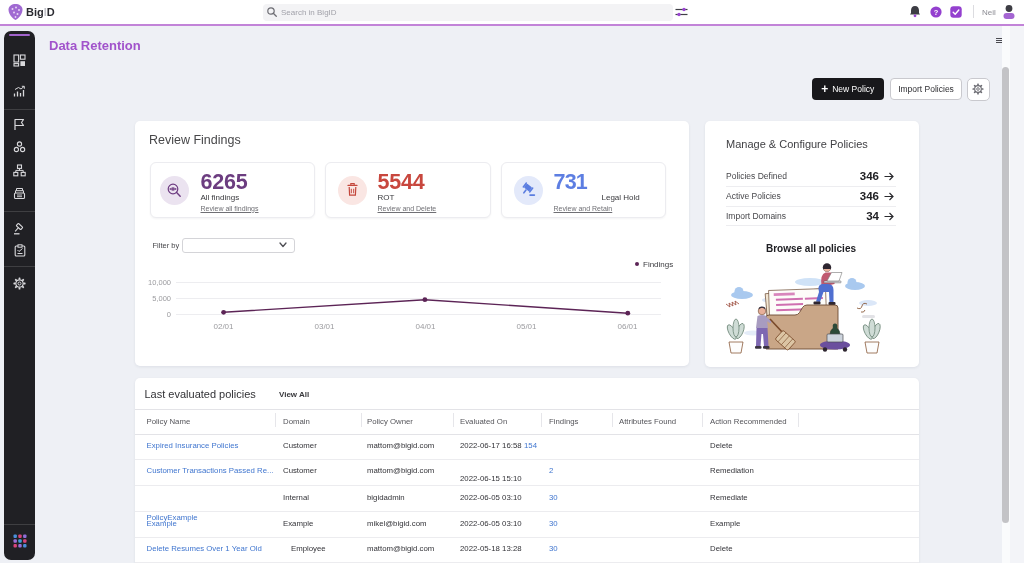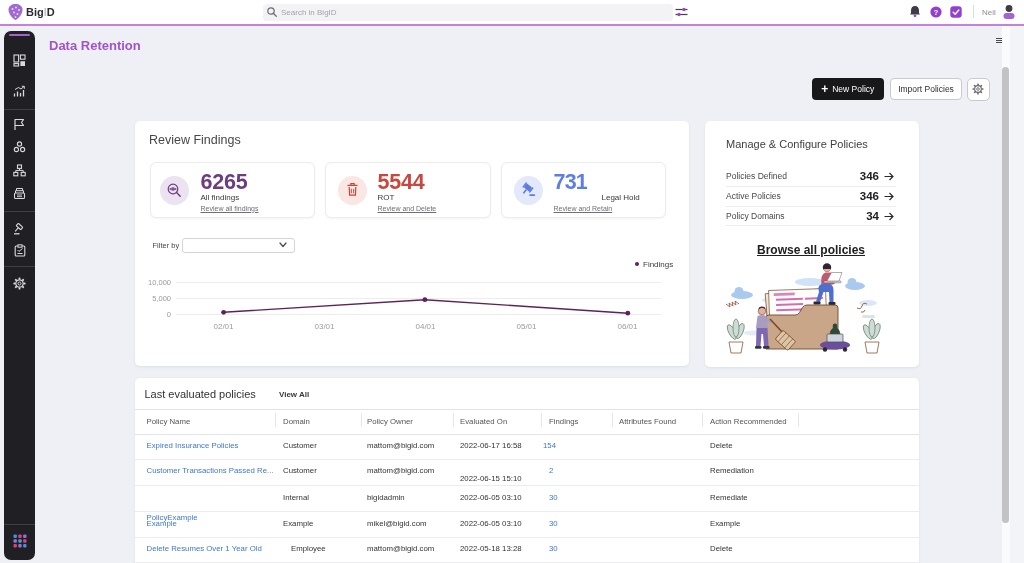--- a/index.html
+++ b/index.html
@@ -234,27 +234,27 @@
 <svg class="abs" style="left:884px;top:172px;" width="10" height="9" viewBox="0 0 10 9">
     <path d="M0.5 4.5 L8.5 4.5 M5.5 1 L9 4.5 L5.5 8" fill="none" stroke="#2a2a2e" stroke-width="1.2"></path>
   </svg>
 <div class="abs" style="left:726px;top:185.5px;width:170px;height:1px;background:#ededf0;"></div>
 <div class="abs" style="left:726px;top:191px;font-size:8.5px;color:#47474b;">Active Policies</div>
 <div class="abs" style="left:790px;top:190px;width:89px;font-size:11.5px;font-weight:bold;color:#202024;text-align:right;">346</div>
 <svg class="abs" style="left:884px;top:192px;" width="10" height="9" viewBox="0 0 10 9">
     <path d="M0.5 4.5 L8.5 4.5 M5.5 1 L9 4.5 L5.5 8" fill="none" stroke="#2a2a2e" stroke-width="1.2"></path>
   </svg>
 <div class="abs" style="left:726px;top:205.5px;width:170px;height:1px;background:#ededf0;"></div>
-<div class="abs" style="left:726px;top:210.5px;font-size:8.5px;color:#47474b;">Policy Domains</div>
+<div class="abs" style="left:726px;top:210.5px;font-size:8.5px;color:#47474b;">Import Domains</div>
 <div class="abs" style="left:790px;top:209.5px;width:89px;font-size:11.5px;font-weight:bold;color:#202024;text-align:right;">34</div>
 <svg class="abs" style="left:884px;top:211.5px;" width="10" height="9" viewBox="0 0 10 9">
     <path d="M0.5 4.5 L8.5 4.5 M5.5 1 L9 4.5 L5.5 8" fill="none" stroke="#2a2a2e" stroke-width="1.2"></path>
   </svg>
 <div class="abs" style="left:726px;top:225px;width:170px;height:1px;background:#ededf0;"></div>
-<div class="abs" style="left:726px;top:242.5px;width:170px;font-size:12px;font-weight:bold;color:#202024;text-decoration:underline;text-align:center;">Browse all policies</div>
+<div class="abs" style="left:726px;top:242.5px;width:170px;font-size:10px;font-weight:bold;color:#202024;text-align:center;">Browse all policies</div>
 <svg class="abs" style="left:715px;top:258px;" width="195" height="105" viewBox="0 0 195 105">
 
   <g fill="#a9c9ef">
     <ellipse cx="27" cy="37" rx="11" ry="4"></ellipse>
       <circle cx="24" cy="33.5" r="4.5"></circle>
     <ellipse cx="95" cy="24" rx="15" ry="4" fill="#cfe2f7"></ellipse>
     <ellipse cx="140" cy="28" rx="10" ry="4"></ellipse>
       <circle cx="137" cy="24.5" r="4.5"></circle>
     <ellipse cx="153" cy="45" rx="9" ry="3" fill="#dbe7f8"></ellipse>
     <ellipse cx="57" cy="42" rx="10" ry="3" fill="#dbe7f8"></ellipse>
@@ -362,21 +362,21 @@
 <div class="hsep" style="left:541px;"></div>
 <div class="hsep" style="left:611.5px;"></div>
 <div class="hsep" style="left:702px;"></div>
 <div class="hsep" style="left:797.5px;"></div>
 <div class="rsep" style="top:433.5px;background:#e3e3e7;"></div>
 
 <div class="tdb" style="left:146.5px;top:440.5px;">Expired Insurance Policies</div>
 <div class="td" style="left:283px;top:440.5px;">Customer</div>
 <div class="td" style="left:367px;top:440.5px;">mattom@bigid.com</div>
 <div class="td" style="left:460px;top:440.5px;">2022-06-17 16:58</div>
-<div class="tdb" style="left:543px;top:440.5px;">154</div>
+<div class="tdb" style="left:524px;top:440.5px;">154</div>
 <div class="td" style="left:710px;top:440.5px;">Delete</div>
 <div class="rsep" style="top:459px;"></div>
 
 <div class="tdb" style="left:146.5px;top:466px;">Customer Transactions Passed Re...</div>
 <div class="td" style="left:283px;top:466px;">Customer</div>
 <div class="td" style="left:367px;top:466px;">mattom@bigid.com</div>
 <div class="td" style="left:460px;top:466px;margin-top:8px;">2022-06-15 15:10</div>
 <div class="tdb" style="left:549px;top:466px;">2</div>
 <div class="td" style="left:710px;top:466px;">Remediation</div>
 <div class="rsep" style="top:484.5px;"></div>

